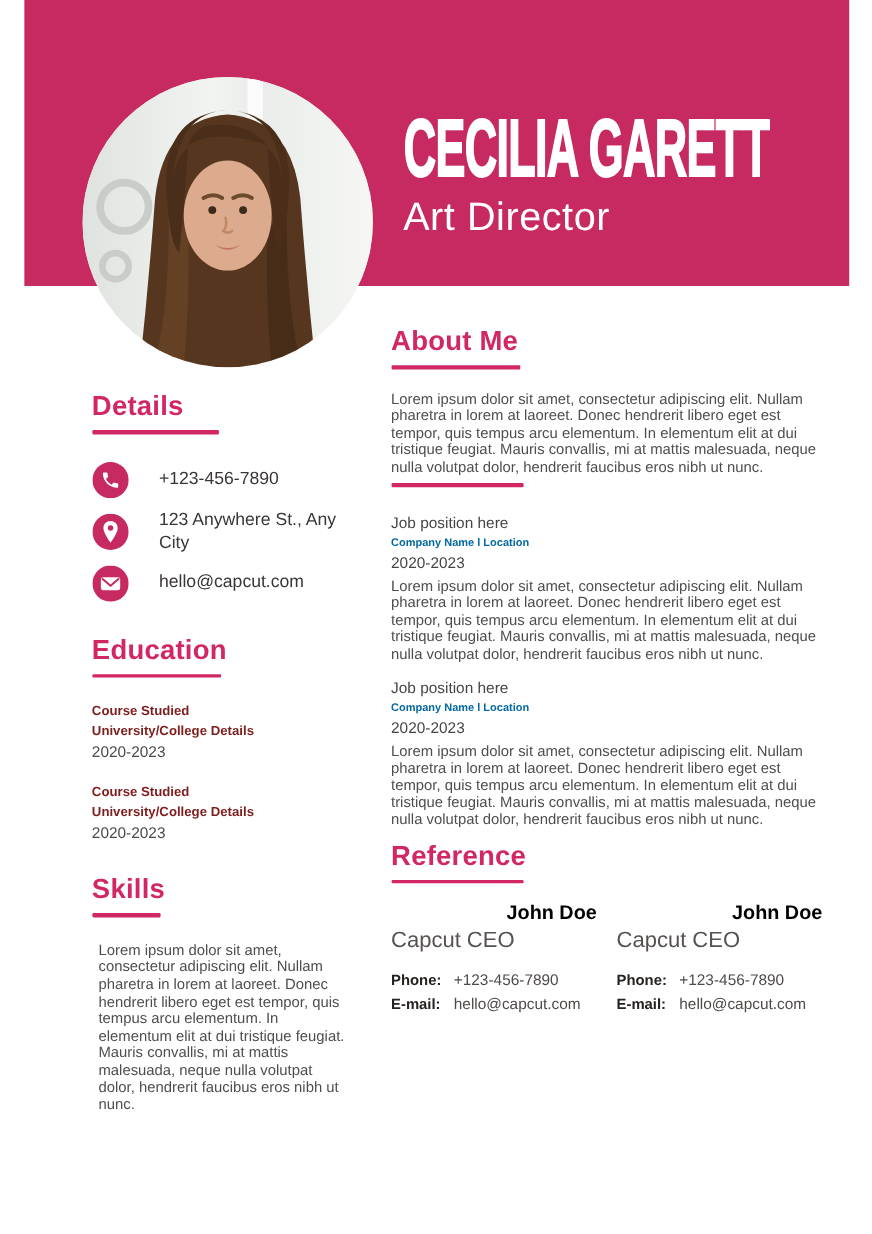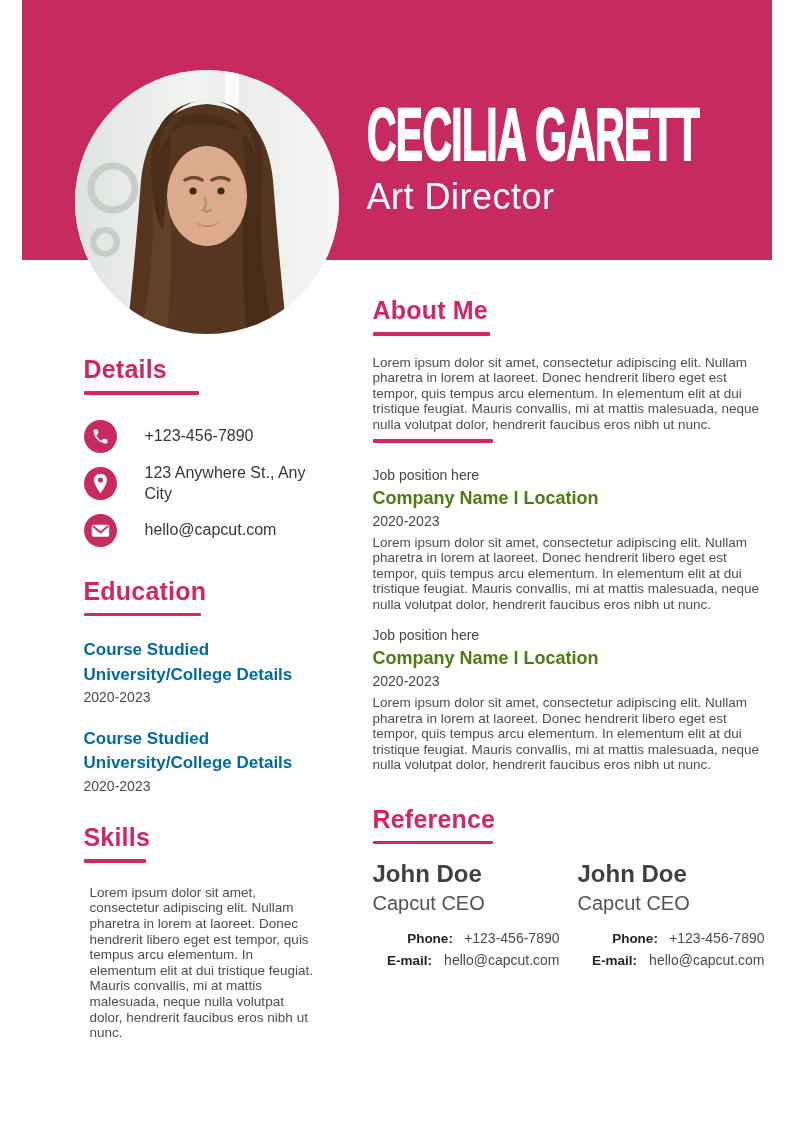--- a/index.html
+++ b/index.html
@@ -41,48 +41,48 @@
   .left-col { position:absolute; left:62px; top:355px; width:232px; }
 
   .contact-list { margin-top:25px; display:flex; flex-direction:column; gap:9px; }
   .contact-item { display:flex; align-items:center; gap:28px; }
   .contact-item .cicon { flex:0 0 33px; width:33px; height:33px; }
   .contact-item .ctext { font-size:16px; line-height:1.35; color:#3B3636; }
 
   .edu-head { margin-top:30px; }
   .edu-list { margin-top:22px; }
   .edu-entry + .edu-entry { margin-top:19px; }
-  .edu-line { font-size:17px; font-weight:700; color:#0369a1; line-height:1.45; }
+  .edu-line { font-size:12px; font-weight:700; color:#7f1d1d; line-height:1.45; }
   .edu-years { font-size:14px; color:#4A4A4A; line-height:1.45; }
 
   .skills-head { margin-top:27px; }
   .skills-text {
     margin-top:22px; margin-left:6px; width:226px;
     font-size:13.5px; line-height:15.6px; color:#4E4E4E;
   }
 
   
-  .right-col { position:absolute; left:351px; top:296px; width:392px; }
+  .right-col { position:absolute; left:334px; top:296px; width:392px; }
   .body-p { font-size:13.5px; line-height:15.5px; color:#4E4E4E; }
   .about-p { margin-top:19px; }
 
   .exp-head { margin-top:33px; }
   .job { margin-top:24px; }
   .job + .job { margin-top:15px; }
   .job-pos { font-size:14px; color:#454545; margin-bottom:5px; }
-  .job-co { font-size:18px; font-weight:700; color:#4d7c0f; margin-bottom:4px; }
+  .job-co { font-size:10px; font-weight:700; color:#0369a1; margin-bottom:4px; }
   .job-years { font-size:14px; color:#454545; margin-bottom:6px; }
 
-  .ref-head { margin-top:32px; }
+  .ref-head { margin-top:11px; }
   .ref-cols { margin-top:16px; display:flex; gap:18px; }
   .ref-entry { width:190px; }
-  .ref-name { font-size:24px; font-weight:700; color:#404040; }
+  .ref-name { font-size:18px; font-weight:700; color:#000000;text-align:right; }
   .ref-role { font-size:20px; color:#575250; margin-top:4px; }
   .ref-rows { margin-top:15px; display:flex; flex-direction:column; gap:6px; }
-  .ref-row { display:flex; align-items:baseline;justify-content:flex-end; }
+  .ref-row { display:flex; align-items:baseline; }
   .ref-lbl { flex:0 0 57px; font-size:13.5px; font-weight:700; color:#262220; }
   .ref-val { font-size:14px; color:#4E4A48; white-space:nowrap; }
 
   
   .w115 { width:115px; } .w117 { width:117px; } .w62 { width:62px; }
   .w120 { width:120px; }
 </style>
 </head>
 <body>
 

